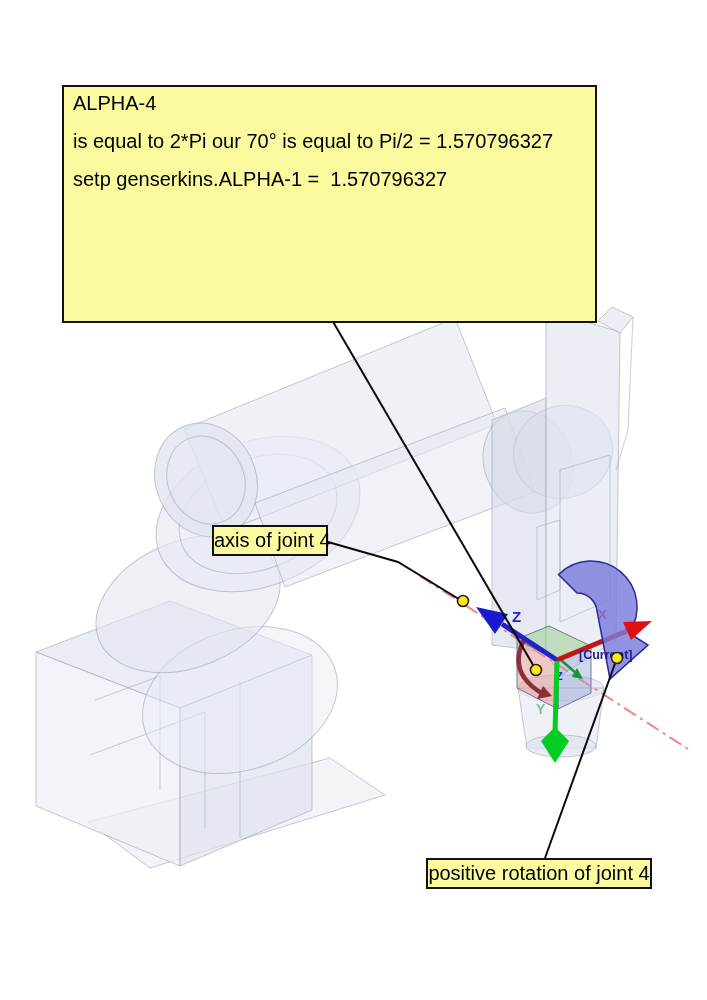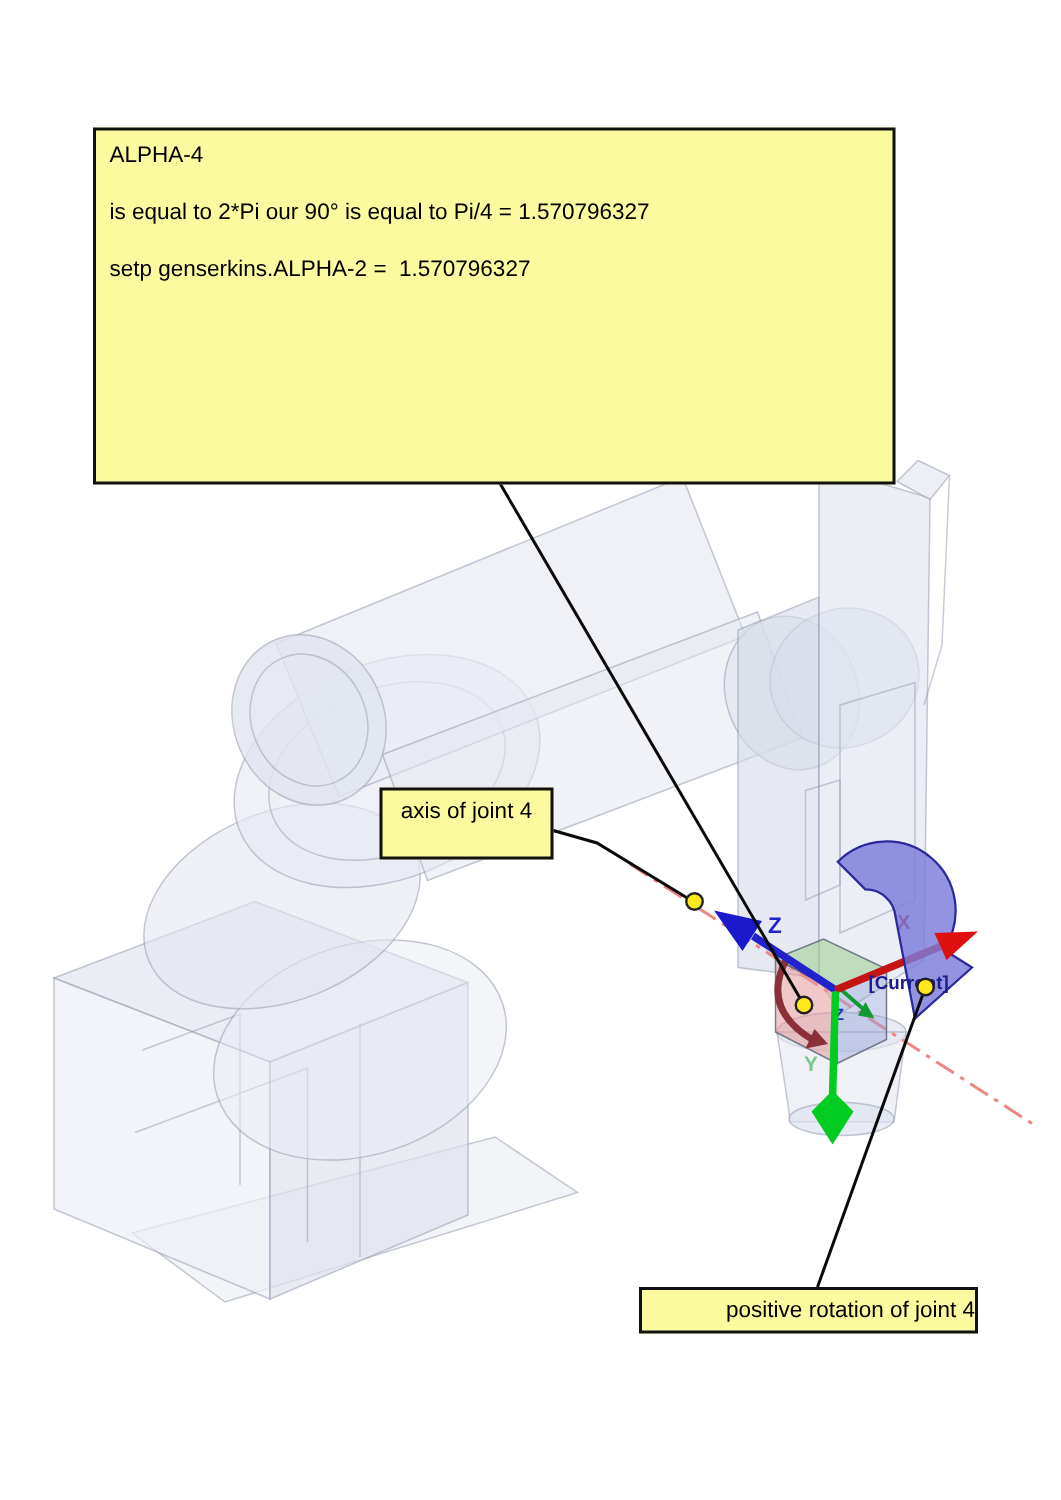--- a/index.html
+++ b/index.html
@@ -1,24 +1,24 @@
 <!DOCTYPE html>
 <html><head>
 <meta charset="utf-8">
 <style>
   html,body{margin:0;padding:0;background:#ffffff;}
   #stage{position:relative;width:707px;height:1000px;background:#ffffff;overflow:hidden;
          font-family:"Liberation Sans","DejaVu Sans",sans-serif;}
   #scene{position:absolute;left:0;top:0;}
   .callout{position:absolute;background:#fbfa9e;border:2px solid #111111;color:#000;
-           font-size:15px;box-sizing:border-box;}
+           font-size:20px;box-sizing:border-box;}
   #note-box{left:62px;top:85px;width:535px;height:238px;padding:7px 6px 0 9px;}
   .note-line{height:19px;line-height:19px;white-space:pre;}
-  #axis-label{left:212px;top:525px;width:116px;height:48px;line-height:27px;text-align:center;white-space:pre;margin-left:41px;}
-  #rotation-label{left:426px;top:858px;width:226px;height:31px;line-height:27px;text-align:right;white-space:pre;}
+  #axis-label{left:212px;top:525px;width:116px;height:31px;line-height:27px;text-align:center;white-space:pre;}
+  #rotation-label{left:426px;top:858px;width:226px;height:31px;line-height:27px;text-align:center;white-space:pre;}
   text{font-family:"Liberation Sans","DejaVu Sans",sans-serif;font-weight:bold;}
   .robot-fill{stroke:rgba(150,156,176,0.55);stroke-width:1;}
   .robot-line{fill:none;stroke:rgba(150,156,176,0.5);stroke-width:1;}
 </style>
 </head>
 <body>
 
 <div id="stage">
 
 <svg id="scene" width="707" height="1000" viewBox="0 0 707 1000">
@@ -120,21 +120,21 @@
   <g fill="#ffe81a" stroke="#222" stroke-width="1.6">
     <circle cx="463" cy="601" r="5.5"></circle>
     <circle cx="536" cy="670" r="5.5"></circle>
     <circle cx="617" cy="658" r="5.5"></circle>
   </g>
 </svg>
 
 <div id="note-box" class="callout">
   <div class="note-line">ALPHA-4</div>
   <div class="note-line"></div>
-  <div class="note-line">is equal to 2*Pi our 90° is equal to Pi/4 = 1.570796327</div>
+  <div class="note-line">is equal to 2*Pi our 70° is equal to Pi/2 = 1.570796327</div>
   <div class="note-line"></div>
-  <div class="note-line">setp genserkins.ALPHA-2 =  1.570796327</div>
+  <div class="note-line">setp genserkins.ALPHA-1 =  1.570796327</div>
 </div>
 
 <div id="axis-label" class="callout">axis of joint 4</div>
 <div id="rotation-label" class="callout">positive rotation of joint 4</div>
 
 </div>
 
 </body></html>

